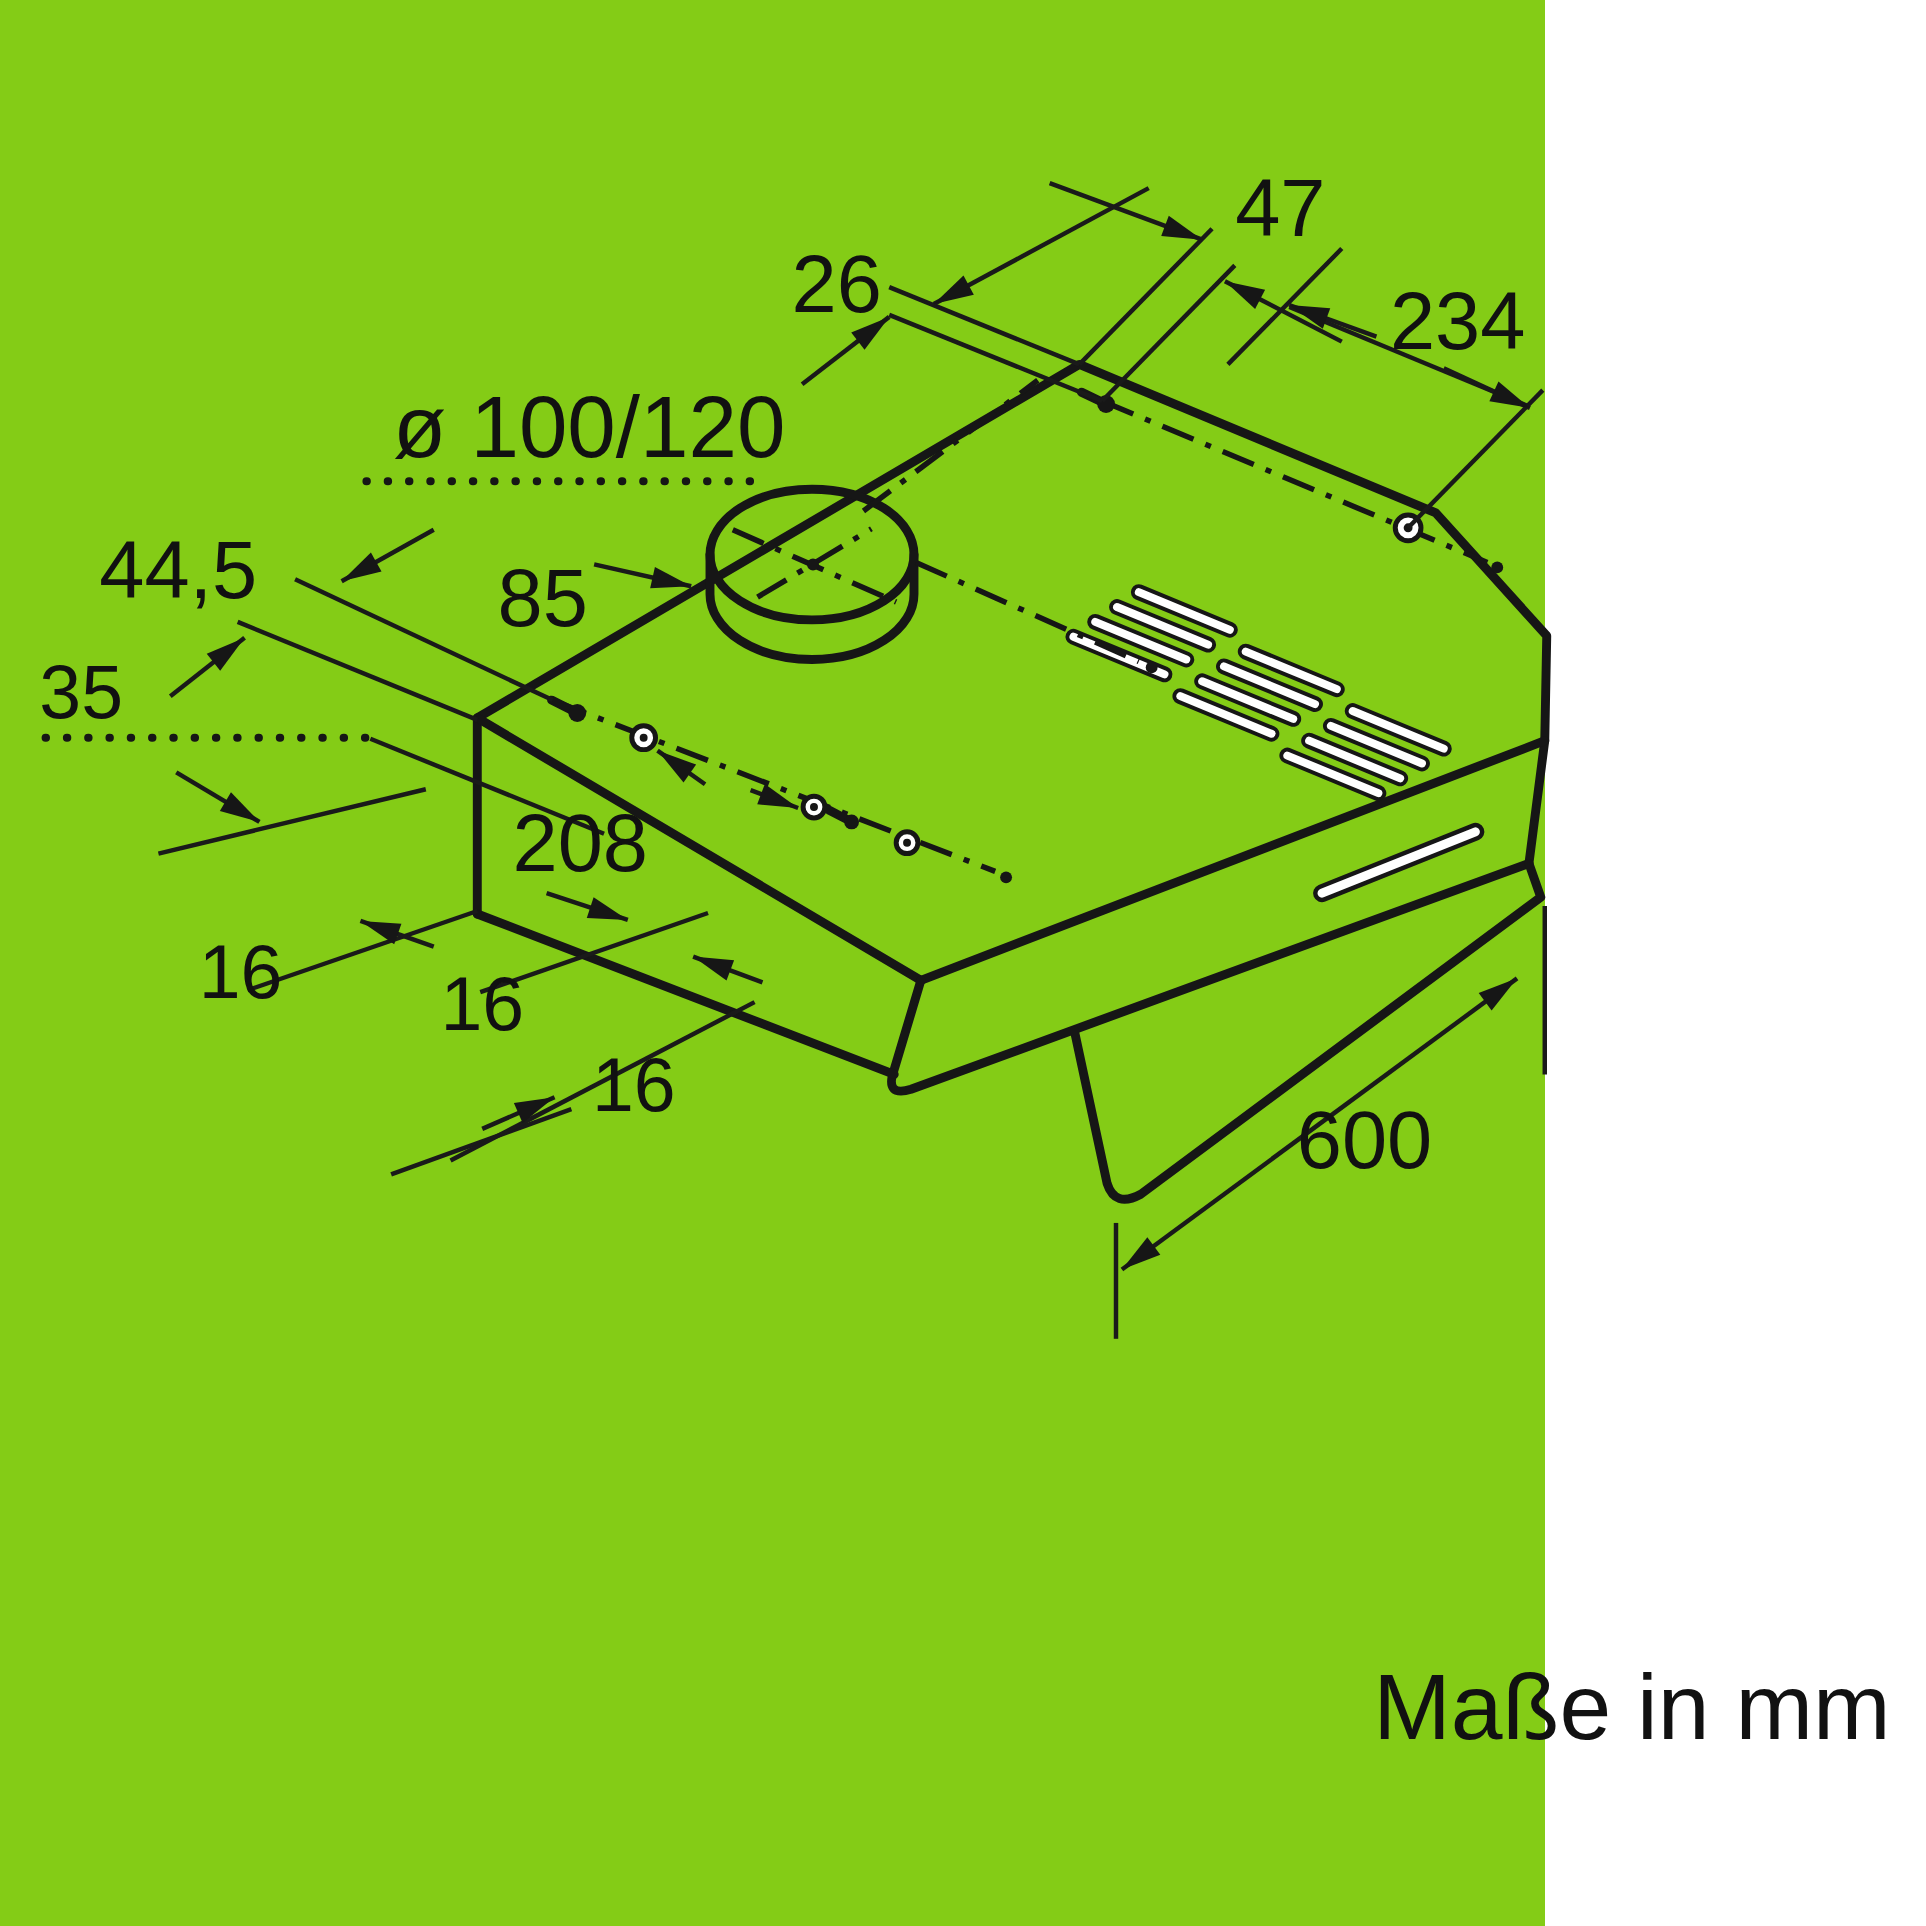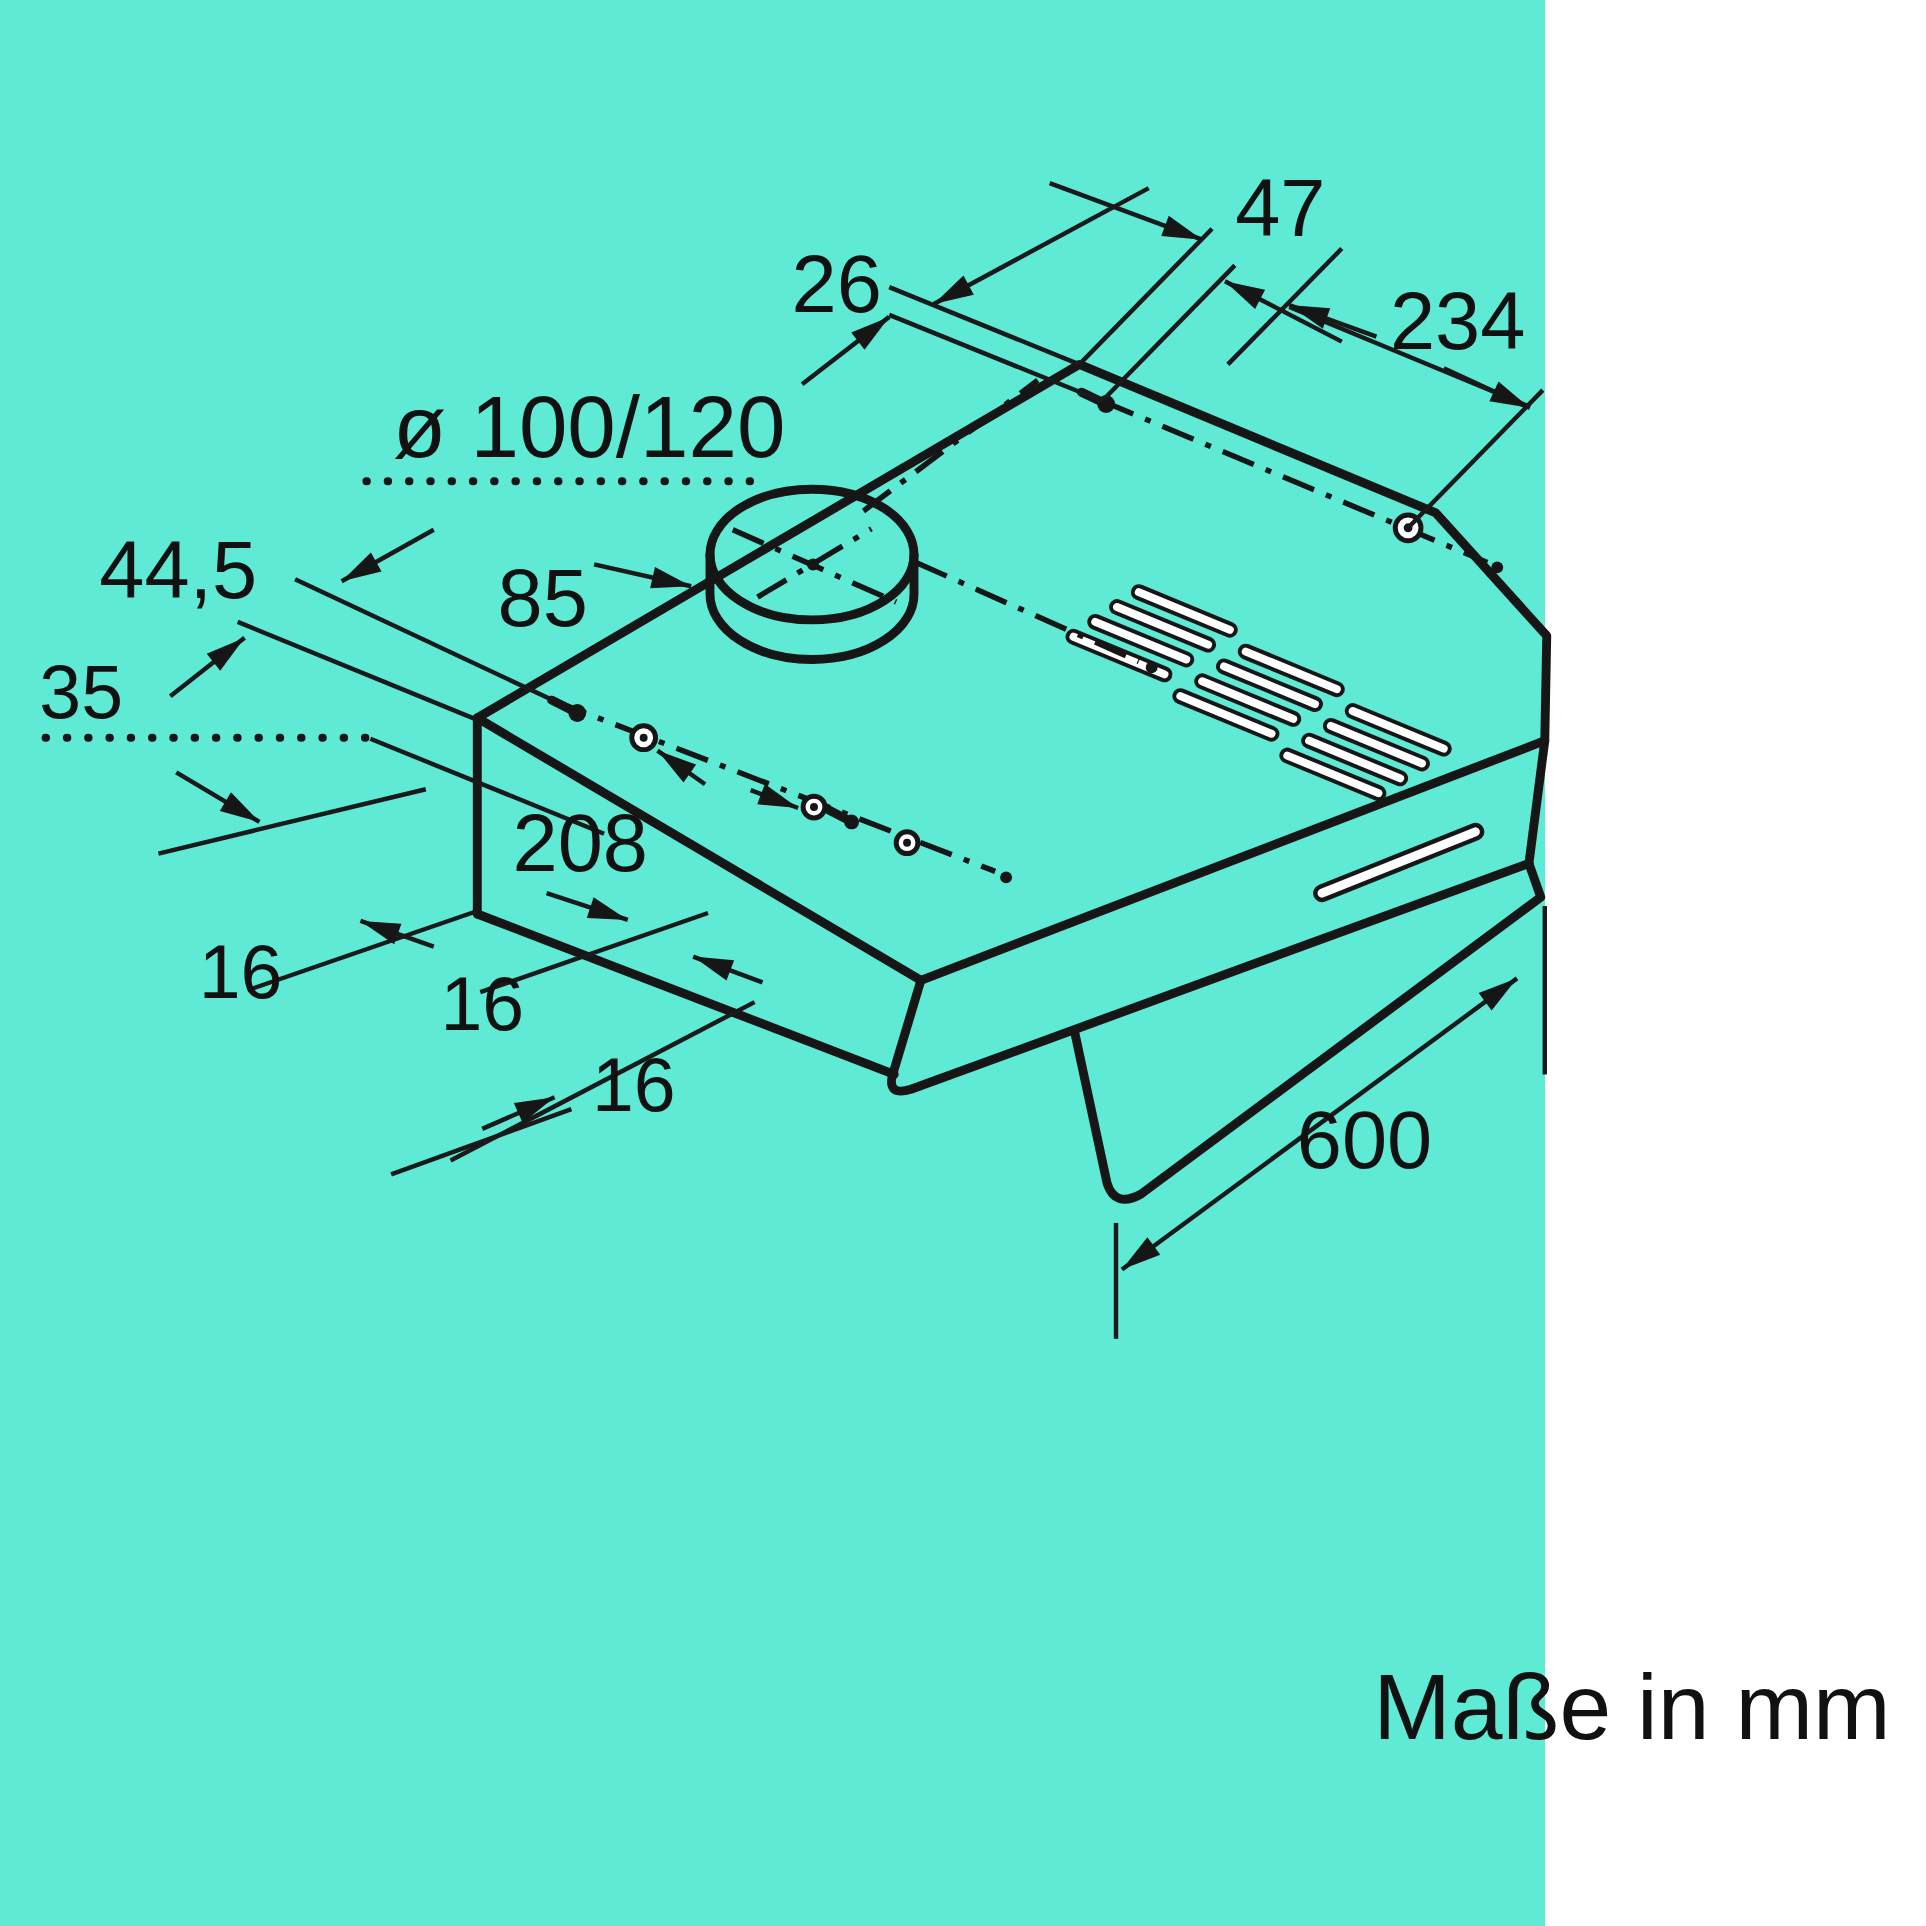--- a/index.html
+++ b/index.html
@@ -8,21 +8,21 @@
     background: #ffffff;
     width: 1927px;
     height: 1927px;
     overflow: hidden;
     font-family: "Liberation Sans", sans-serif;
   }
   .stage {
     position: relative;
     width: 1545px;
     height: 1927px;
-    background: #5eead4;
+    background: #84cc16;
   }
   svg { display: block; }
   .thick  { stroke: #161616; stroke-width: 9;   fill: none; stroke-linejoin: round; stroke-linecap: round; }
   .thin   { stroke: #1a1a1a; stroke-width: 4.5; fill: none; stroke-linecap: butt; }
   .dashdot{ stroke: #161616; stroke-width: 5.5; fill: none; stroke-dasharray: 34 13 6 13; stroke-linecap: butt; }
   .dotted { stroke: #161616; stroke-width: 8;   fill: none; stroke-dasharray: 0.5 21; stroke-linecap: round; }
   .khole  { stroke: #161616; stroke-width: 5;   fill: #ffffff; }
   .kdot   { fill: #161616; stroke: none; }
   .slat-b { stroke: #161616; stroke-width: 16; stroke-linecap: round; }
   .slat-w { stroke: #ffffff; stroke-width: 8;  stroke-linecap: round; }

